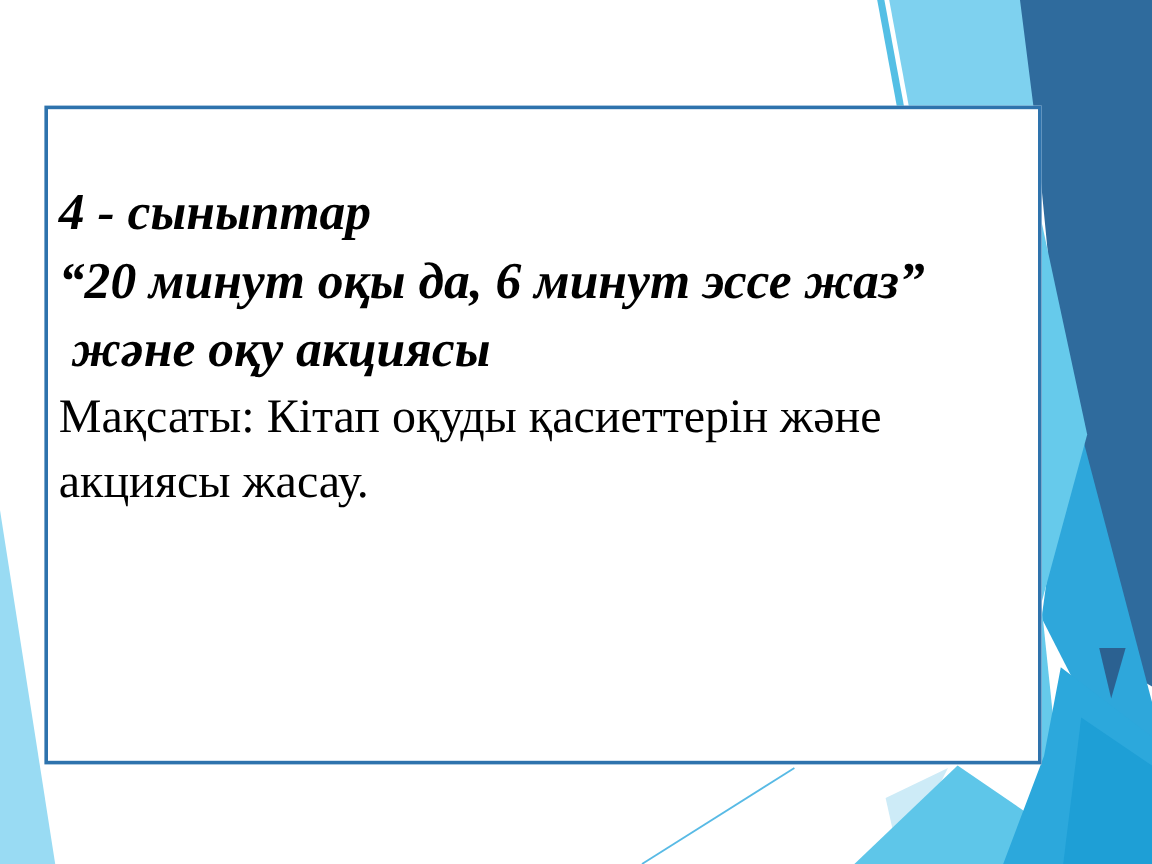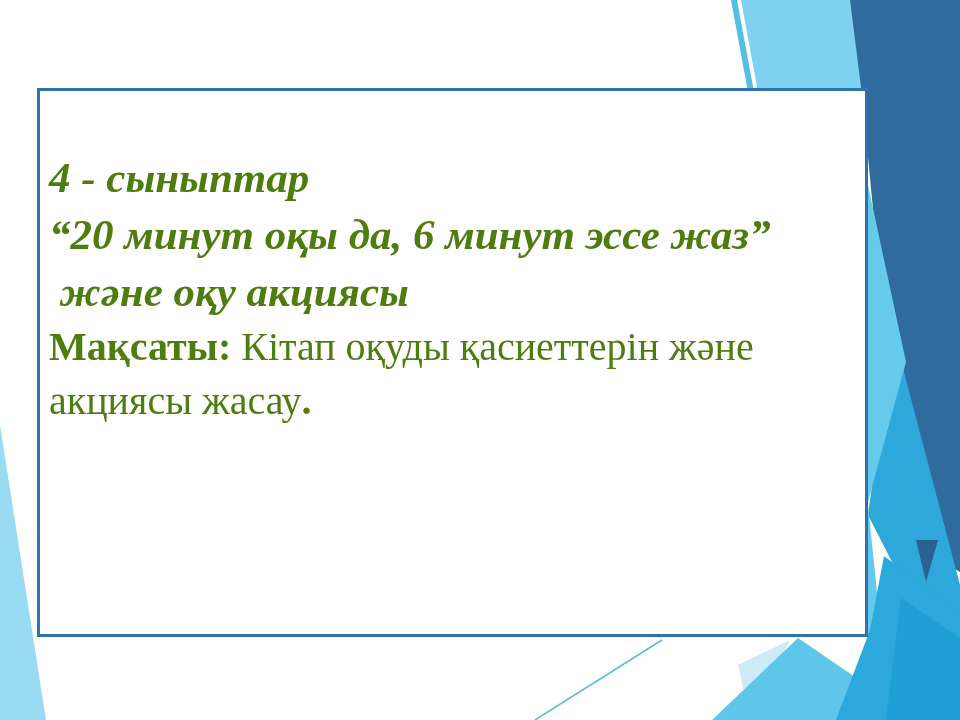--- a/index.html
+++ b/index.html
@@ -26,36 +26,36 @@
   .textbox {
     position: absolute;
     left: 37px;
     top: 88px;
     width: 831px;
     height: 549px;
     box-sizing: border-box;
     background: #ffffff;
     border: 3px solid #2E73AD;
     padding: 58px 6px 0 9px;
-    color: #4d7c0f;
+    color: #000000;
   }
   .heading-line {
     font-weight: 700;
     font-style: italic;
     font-size: 43px;
     line-height: 57px;
     white-space: pre;
   }
   .goal-line {
     font-size: 40px;
     line-height: 54px;
     white-space: pre;
   }
   .bold {
-    font-weight: 700;
+    font-weight: 400;
   }
 </style>
 </head>
 <body>
 
 <div class="slide">
 
   <svg class="bg-svg" viewBox="0 0 960 720" xmlns="http://www.w3.org/2000/svg">
     <polygon points="731,0 737,0 754,92 748,92" fill="#54BFE5"></polygon>
     <polygon points="741,0 852,0 878,92 758,92" fill="#7ED1EF"></polygon>

